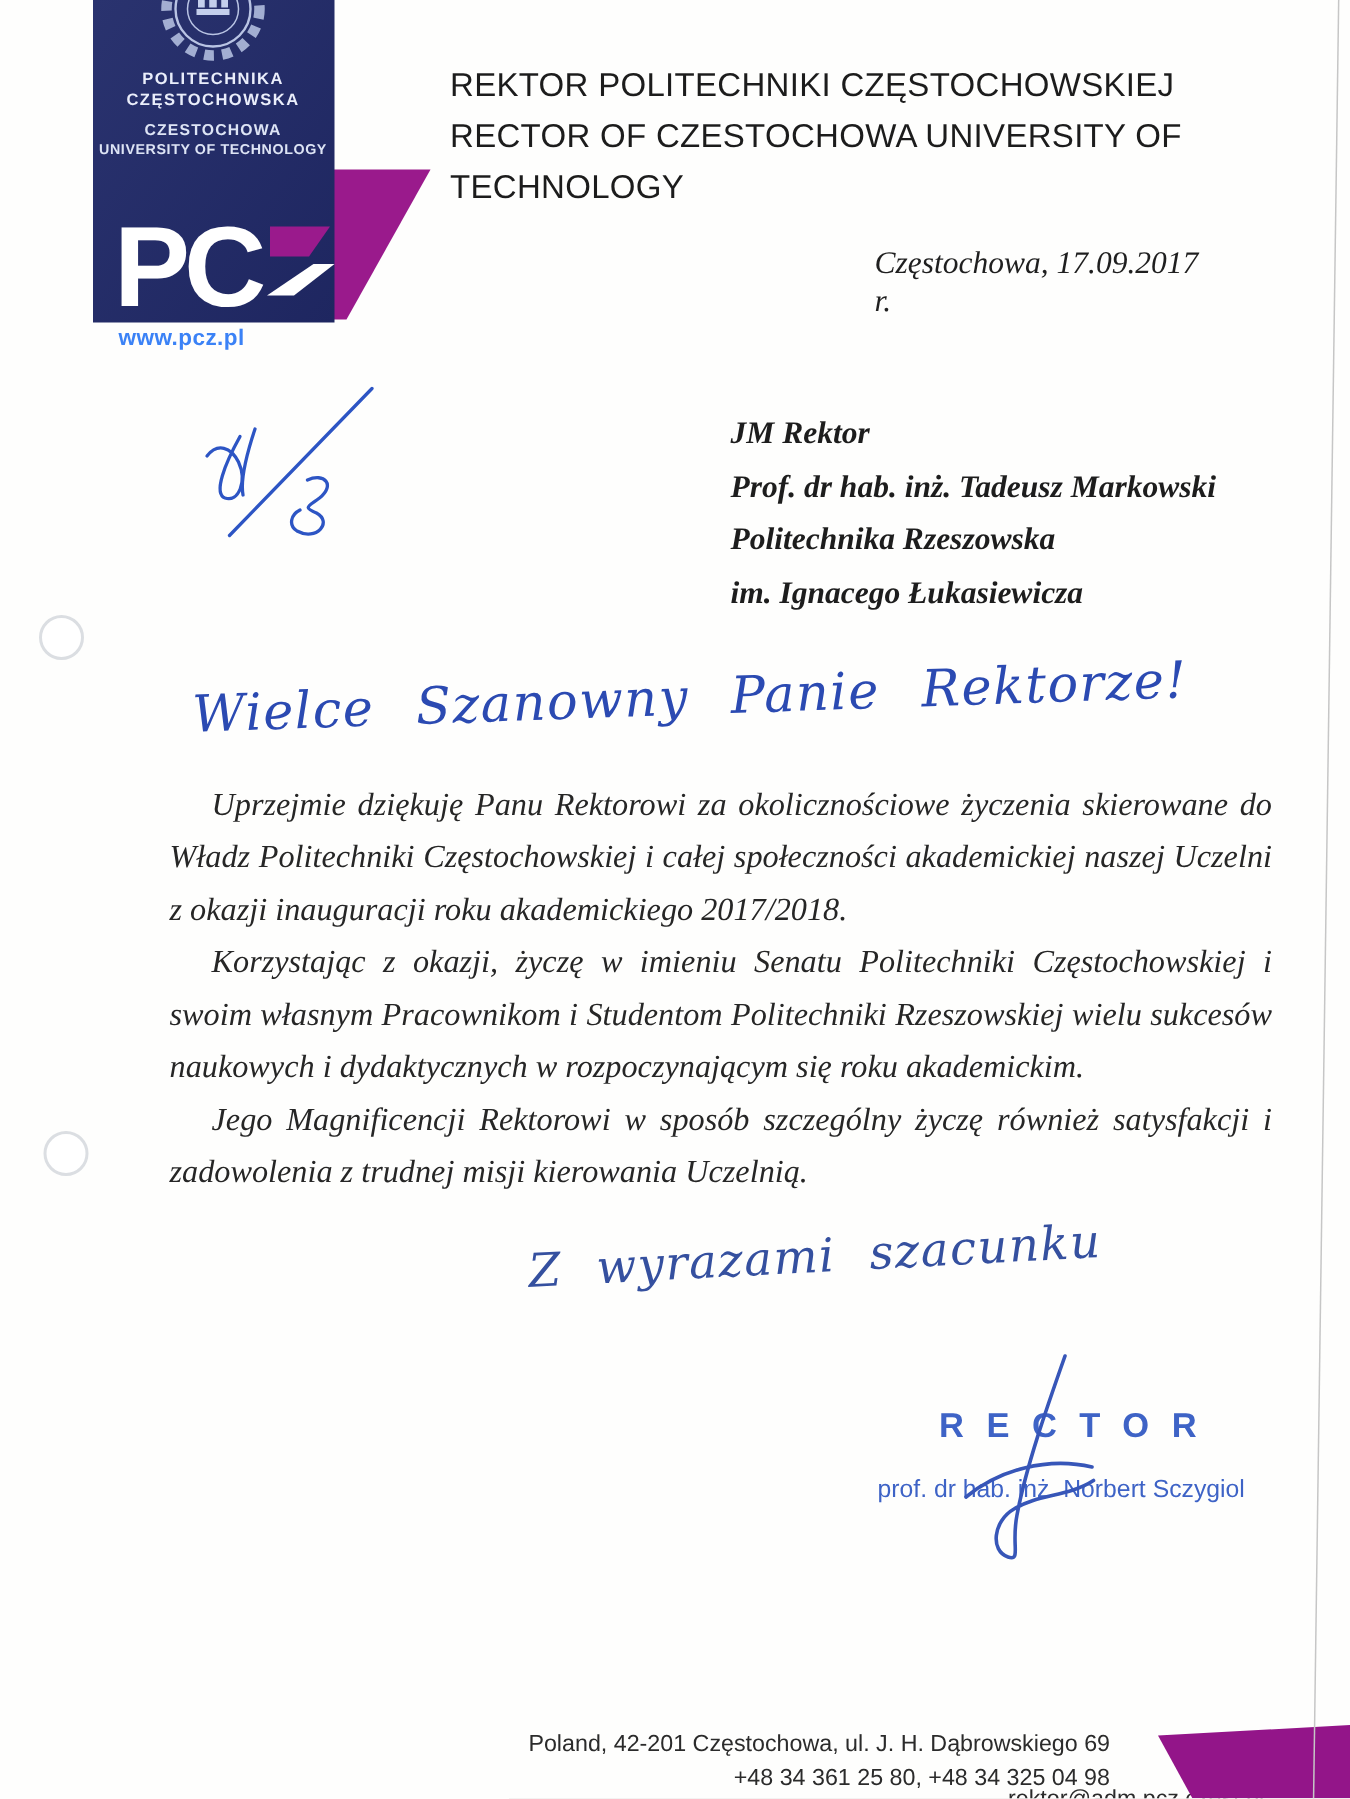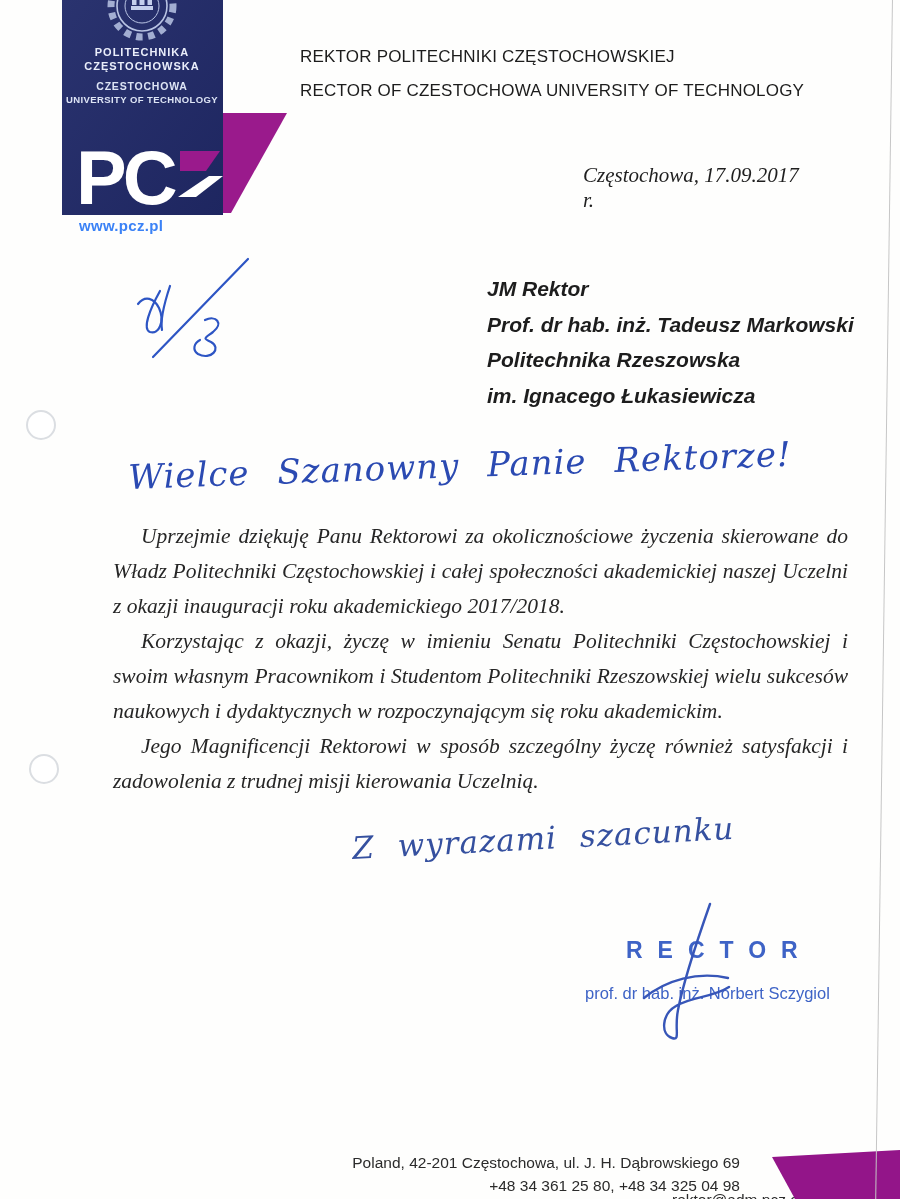--- a/index.html
+++ b/index.html
@@ -11,30 +11,30 @@
   .abs{position:absolute;}
   
   .logo{position:absolute;left:60px;top:0px;}
   .website{
     position:absolute;left:79px;top:217px;
     font-size:15px;font-weight:bold;color:#3b82f6;letter-spacing:.3px;
   }
   
   .header{
     position:absolute;left:300px;top:40px;
-    font-size:17px;line-height:34px;color:#1c1c1c;letter-spacing:.2px;
+    font-size:22px;line-height:34px;color:#1c1c1c;letter-spacing:.2px;
   }
   .dateline{
     position:absolute;left:583px;top:163px;width:230px;
     font-family:"Liberation Serif","DejaVu Serif",serif;font-style:italic;
     font-size:21px;color:#1f1f1f;
   }
   .addressee{
     position:absolute;left:487px;top:271px;
-    font-family:Liberation Sans, sans-serif;font-style:italic;
+    font-family:Liberation Serif, serif;font-style:italic;
     font-weight:bold;font-size:21px;line-height:35.5px;color:#1d1d1d;
   }
   .salutation{
     position:absolute;left:128px;top:444px;width:740px;
     font-family:"DejaVu Serif","Liberation Serif",serif;font-style:italic;
     font-size:34px;color:#2b4ab2;transform:rotate(-2deg);
     letter-spacing:1px;word-spacing:16px;white-space:nowrap;
   }
   .body-text{
     position:absolute;left:113px;top:519px;width:735px;

